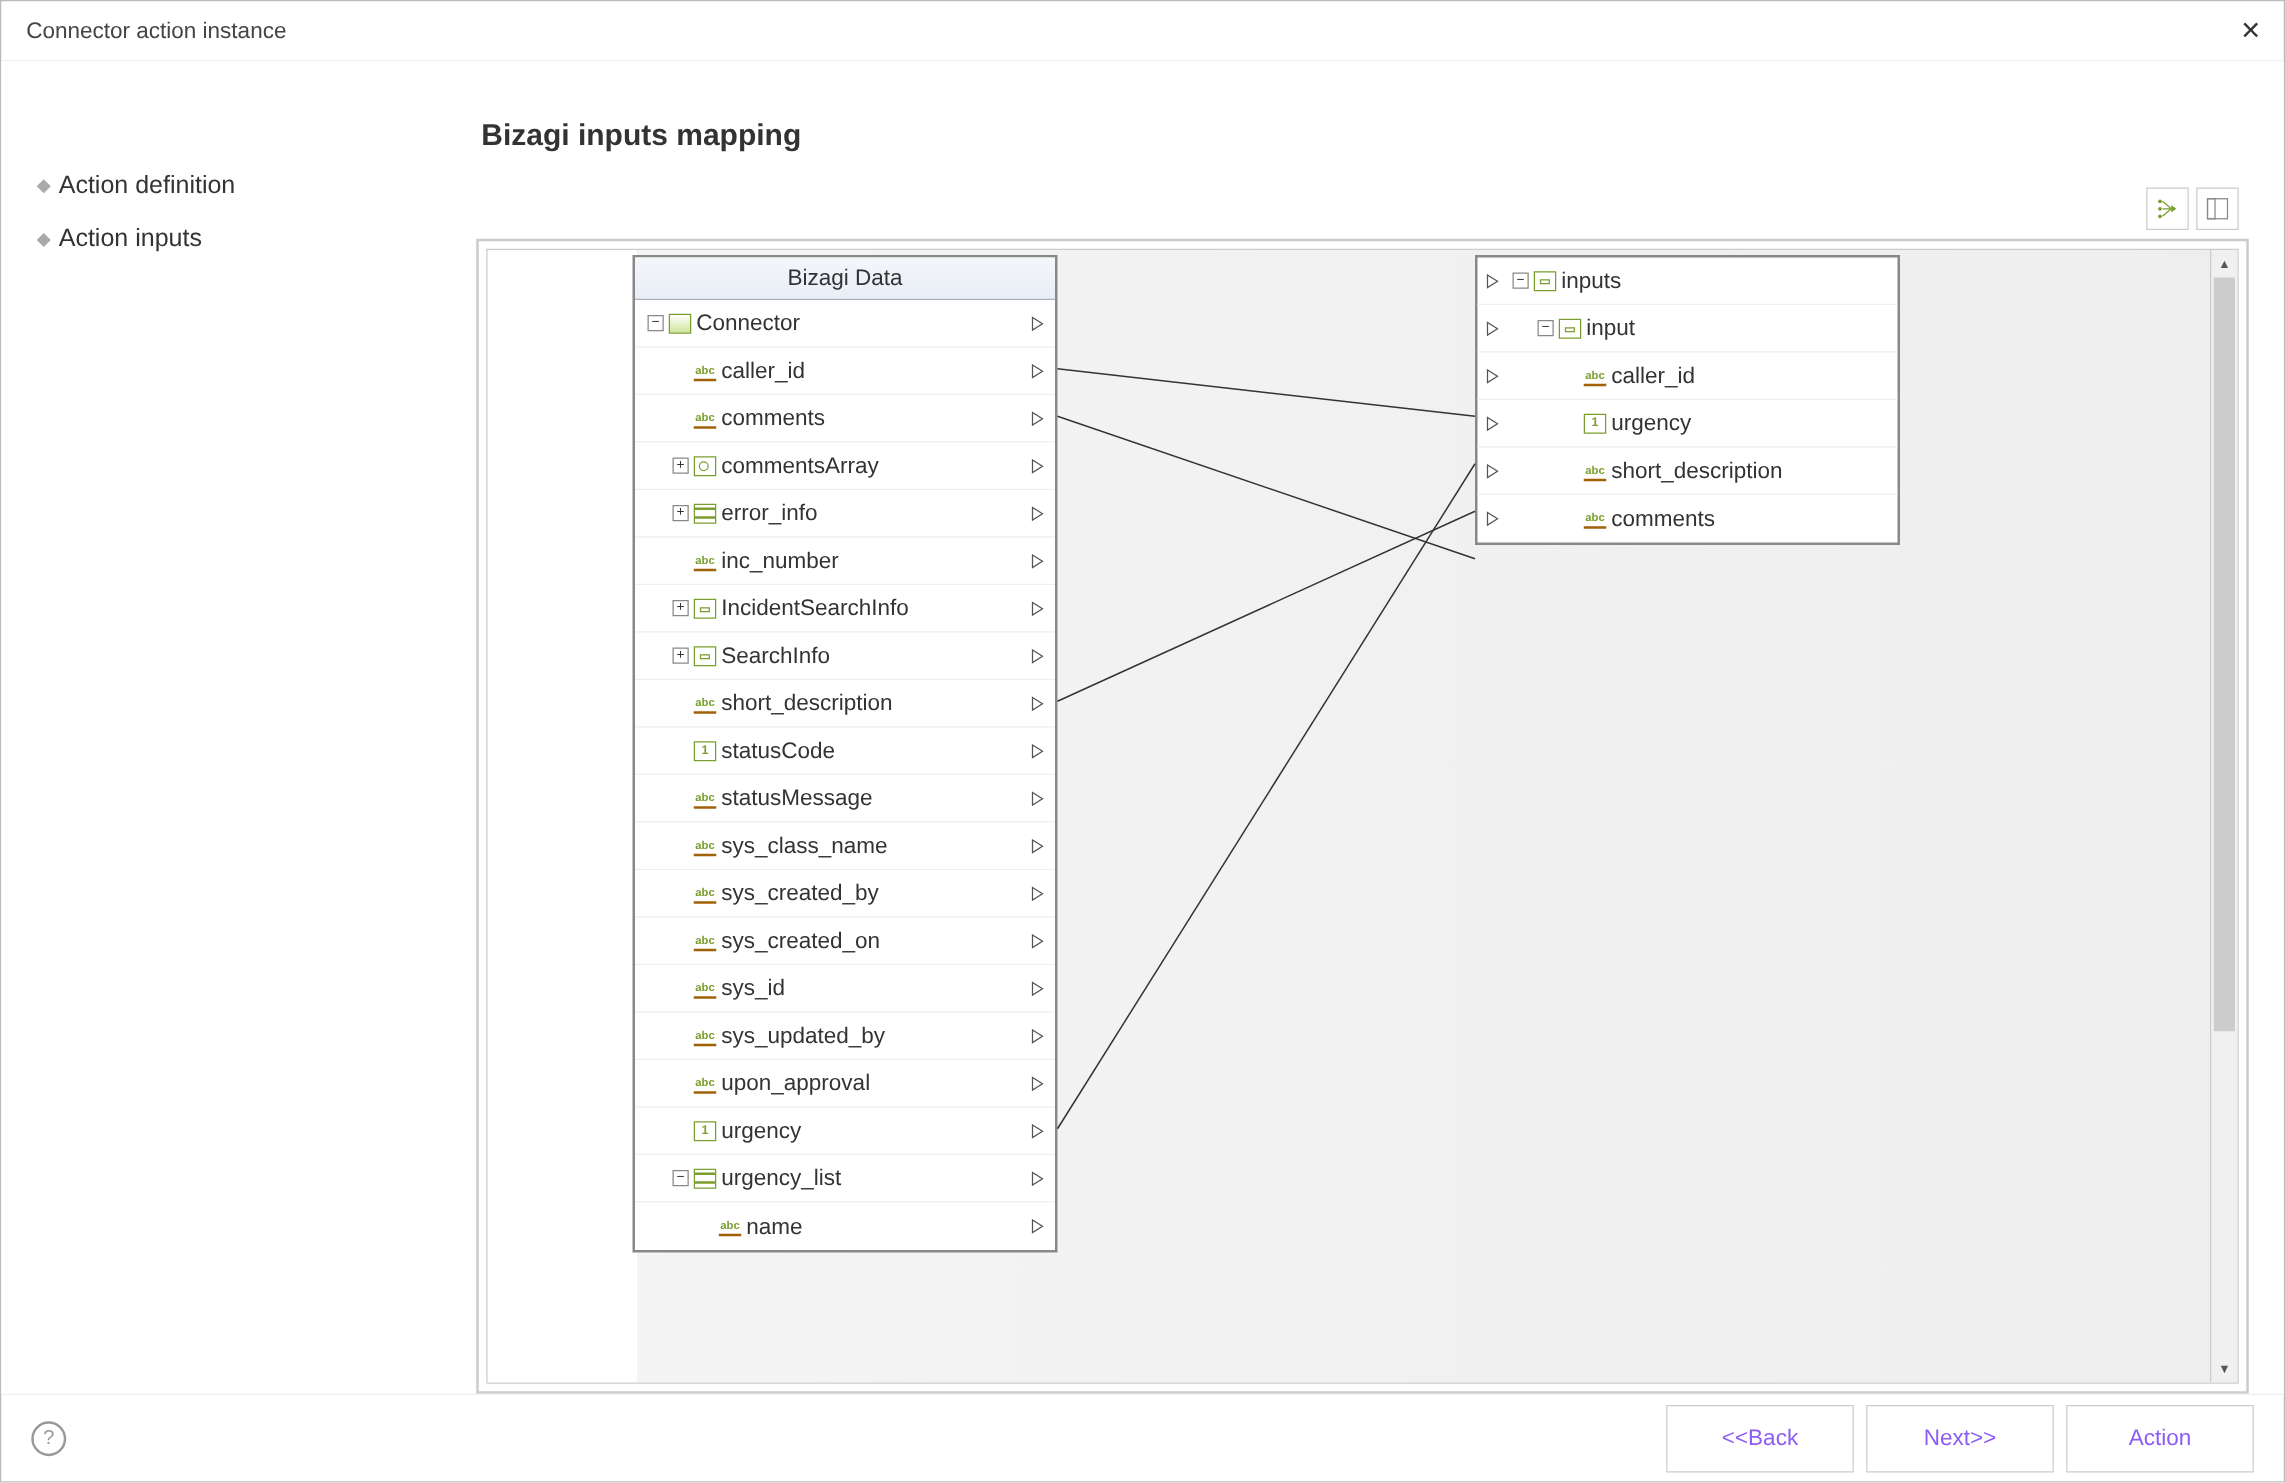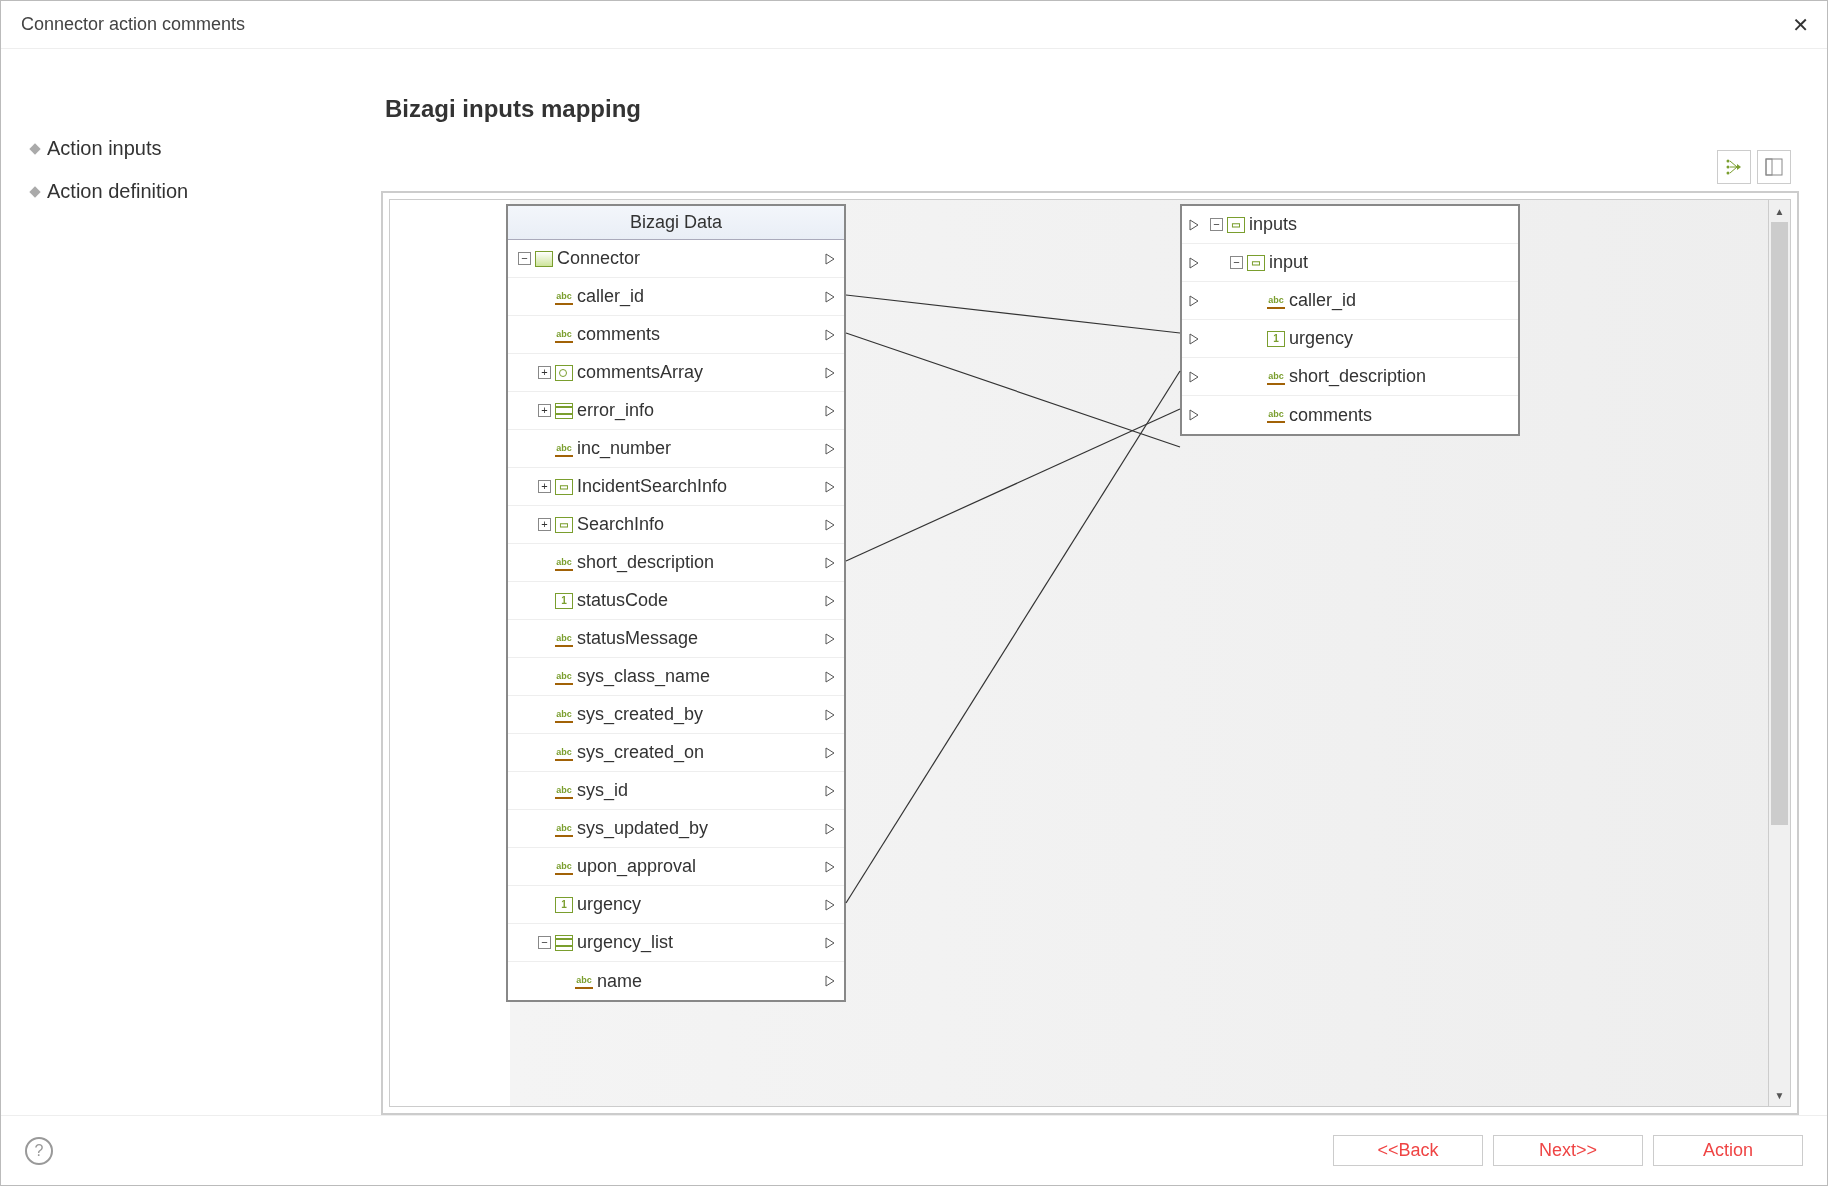--- a/index.html
+++ b/index.html
@@ -191,45 +191,45 @@
   border-radius: 50%;
   border: 2px solid #999;
   color: #999;
   display:flex; align-items:center; justify-content:center;
   font-size: 16px;
   cursor:pointer;
 }
 .footer-btns { margin-left:auto; display:flex; gap:10px;}
 .btn {
   min-width: 150px;
-  height: 31px;
+  height: 54px;
   border: 1px solid #ccc;
   background: #fff;
   font-size: 18px;
-  color: #ef4444;
+  color: #8b5cf6;
   cursor: pointer;
 }
 </style>
 </head>
 <body>
 
 <div class="titlebar">
-  <span class="title">Connector action comments</span>
+  <span class="title">Connector action instance</span>
   <span class="close">✕</span>
 </div>
 
 <div class="content">
   <div class="sidebar">
     <div class="nav-item">
       <span class="diamond"></span>
-      <span>Action inputs</span>
+      <span>Action definition</span>
     </div>
     <div class="nav-item">
       <span class="diamond"></span>
-      <span>Action definition</span>
+      <span>Action inputs</span>
     </div>
   </div>
 
   <div class="main">
     <h2>Bizagi inputs mapping</h2>
     <div class="toolbar">
       <button class="tool-btn">
         <svg width="18" height="18" viewBox="0 0 18 18">
           <circle cx="3" cy="3" r="1.5" fill="#7a9e2e"></circle>
             <circle cx="3" cy="9" r="1.5" fill="#7a9e2e"></circle>

